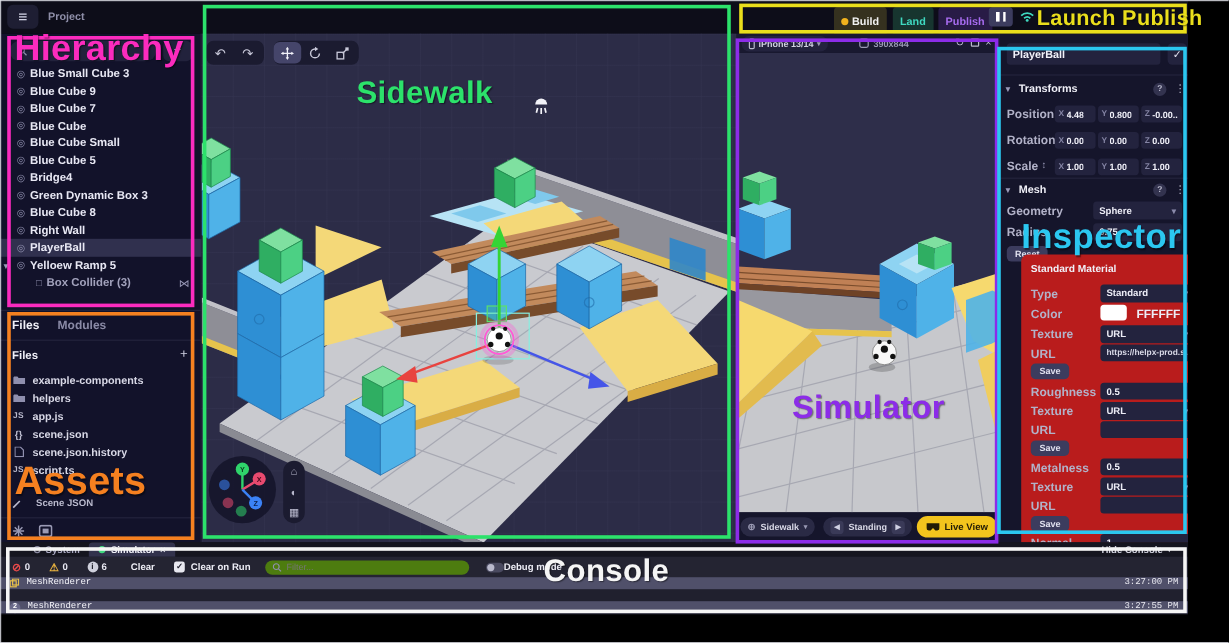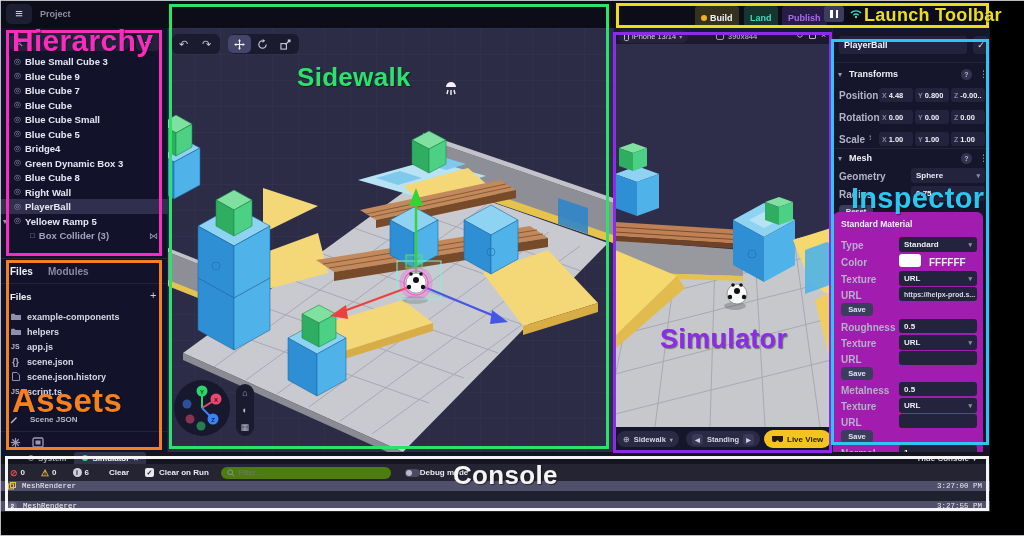--- a/index.html
+++ b/index.html
@@ -52,21 +52,21 @@
     background-size:26px 26px;overflow:hidden}
   .vp-group{position:absolute;top:6px;height:20px;background:#1b1b30;border-radius:6px;display:flex;align-items:center}
   .vp-btn{width:23px;height:18px;display:flex;align-items:center;justify-content:center;color:#c9c9da;font-size:11px;border-radius:5px}
   .vp-btn.active{background:#45456a}
   .gizmo-wrap{left:6px;top:352px;width:56px;height:56px;border-radius:50%;background:#14142ae0}
   .gizmo-side{left:68px;top:356px;width:18px;height:52px;background:#1b1b30;border-radius:9px;display:flex;flex-direction:column;align-items:center;justify-content:space-around;color:#b8b8cc;font-size:9px}
 
   
   #simulator{left:614px;top:28px;width:218px;height:424px;background:#15152b}
   .sim-head{left:0;top:0;width:218px;height:16px;background:#191930;display:flex;align-items:center}
-  .device-pill{position:absolute;left:4px;top:1.5px;height:13px;background:#23233e;border-radius:7px;display:flex;align-items:center;gap:3px;padding:0 6px;font-size:7.5px;color:#d2d2e2;font-weight:400}
+  .device-pill{position:absolute;left:4px;top:1.5px;height:13px;background:#23233e;border-radius:7px;display:flex;align-items:center;gap:3px;padding:0 6px;font-size:7.5px;color:#d2d2e2;font-weight:700}
   .phone-ico{width:5px;height:9px;border:1px solid #b9b9cc;border-radius:1.5px}
   .res-label{position:absolute;left:114px;top:4px;font-size:7.5px;color:#9a9ab4;font-weight:700}
   .rot-ico{position:absolute;left:102px;top:4px;width:8px;height:8px;border:1px solid #9a9ab4;border-radius:2px}
   .sim-hicon{position:absolute;top:2px;color:#b9b9cc;font-size:9px}
   .sim-foot{left:0;top:399px;width:218px;height:25px;background:#15152b;display:flex;align-items:center}
   .pill{position:absolute;height:16px;background:#2a2a45;border-radius:8px;display:flex;align-items:center;gap:4px;padding:0 6px;font-size:7.5px;color:#d8d8e6;font-weight:700}
   .step-box{width:11px;height:11px;background:#3a3a58;border-radius:3px;display:flex;align-items:center;justify-content:center;font-size:6px;color:#cfd0e2}
   .live-pill{position:absolute;left:150px;top:402px;height:18px;background:#f2c41d;border-radius:9px;display:flex;align-items:center;gap:4px;padding:0 8px;font-size:8px;font-weight:800;color:#221c06}
 
   
@@ -77,21 +77,21 @@
   .chip .vl{font-size:7.5px;color:#f2f2fa;font-weight:800;white-space:nowrap;overflow:hidden}
   .dd{position:absolute;height:15px;background:#23233e;border-radius:3px;display:flex;align-items:center;justify-content:space-between;padding:0 5px;font-size:8px;font-weight:800;color:#ececf6}
   .dd .car{color:#8b8bab;font-size:7px}
   .tinput{position:absolute;height:14px;background:#23233e;border-radius:3px;display:flex;align-items:center;padding:0 5px;font-size:7px;font-weight:700;color:#d8d8e6;white-space:nowrap;overflow:hidden}
   .save-btn{position:absolute;width:32px;height:13px;background:#3c3c5e;border-radius:4px;font-size:7.5px;font-weight:700;color:#e2e2f0;display:flex;align-items:center;justify-content:center}
   .sec-head{position:absolute;left:0;width:158px;height:14px}
   .sec-head .chev{position:absolute;left:5px;top:2px;font-size:8px;color:#9a9ab8}
   .sec-head .ttl{position:absolute;left:16px;top:1px;font-size:9px;font-weight:800;color:#f0f0f8}
   .sec-head .q{position:absolute;left:128px;top:1px;width:11px;height:11px;border-radius:50%;background:#33334f;color:#b9b9cc;font-size:7px;text-align:center;line-height:11px;font-weight:700}
   .sec-head .kebab{position:absolute;left:146px;top:1px;color:#b9b9cc;font-size:9px}
-  .mat-card{position:absolute;left:0;top:184px;width:150px;height:252px;background:#a21caf;border-radius:6px}
+  .mat-card{position:absolute;left:18px;top:184px;width:150px;height:252px;background:#b91c1c;border-radius:6px}
   .mat-card .insp-label{left:8px}
   .insp-div{position:absolute;left:0;width:158px;height:1px;background:#23233c}
 
   
   #console{left:0;top:452px;width:990px;height:60px;background:#20202e}
   .c-tabs{position:absolute;left:0;top:0;width:990px;height:12px;background:#15151f;display:flex;align-items:center}
   .c-tab{display:flex;align-items:center;gap:4px;height:12px;padding:0 8px;font-size:8px;color:#a8a8c0;font-weight:700}
   .c-tab.active{background:#32324c;color:#f0f0f8;border-radius:3px 3px 0 0}
   .c-toolbar{position:absolute;left:0;top:12px;width:990px;height:17px;background:#242432;display:flex;align-items:center;font-size:8px}
   .cnt{display:flex;align-items:center;gap:3px;font-weight:800;color:#e8e8f2}
@@ -718,19 +718,19 @@
   <div class="ann-box" style="left:6px;top:30px;width:156px;height:226px;border-color:#fb2bbe"></div>
   <div class="ann-box" style="left:169px;top:4px;width:440px;height:445px;border-color:#2ce26b"></div>
   <div class="ann-box" style="left:616px;top:3px;width:373px;height:25px;border-color:#eade1c"></div>
   <div class="ann-box" style="left:613px;top:32px;width:219px;height:421px;border-color:#8c2ce8"></div>
   <div class="ann-box" style="left:831px;top:39px;width:158px;height:406px;border-color:#2bc7f0"></div>
   <div class="ann-box" style="left:6px;top:260px;width:156px;height:190px;border-color:#f58020"></div>
   <div class="ann-box" style="left:5px;top:456px;width:984px;height:55px;border-color:#f5f5f5"></div>
 
   <div class="ann-label" style="left:12px;top:24px;font-size:30px;color:#fb2bbe">Hierarchy</div>
   <div class="ann-label" style="left:297px;top:62px;font-size:26px;color:#2ce26b">Sidewalk</div>
-  <div class="ann-label" style="left:864px;top:5px;font-size:18px;color:#eade1c">Launch Toolbar</div>
+  <div class="ann-label" style="left:864px;top:5px;font-size:18px;color:#eade1c">Launch Publish</div>
   <div class="ann-label" style="left:660px;top:324px;font-size:27px;color:#8c2ce8">Simulator</div>
   <div class="ann-label" style="left:851px;top:182px;font-size:29px;color:#2bc7f0">Inspector</div>
   <div class="ann-label" style="left:12px;top:382px;font-size:33px;color:#f58020">Assets</div>
   <div class="ann-label" style="left:453px;top:460px;font-size:26px;color:#f5f5f5">Console</div>
 
 </div>
 
 </body></html>

